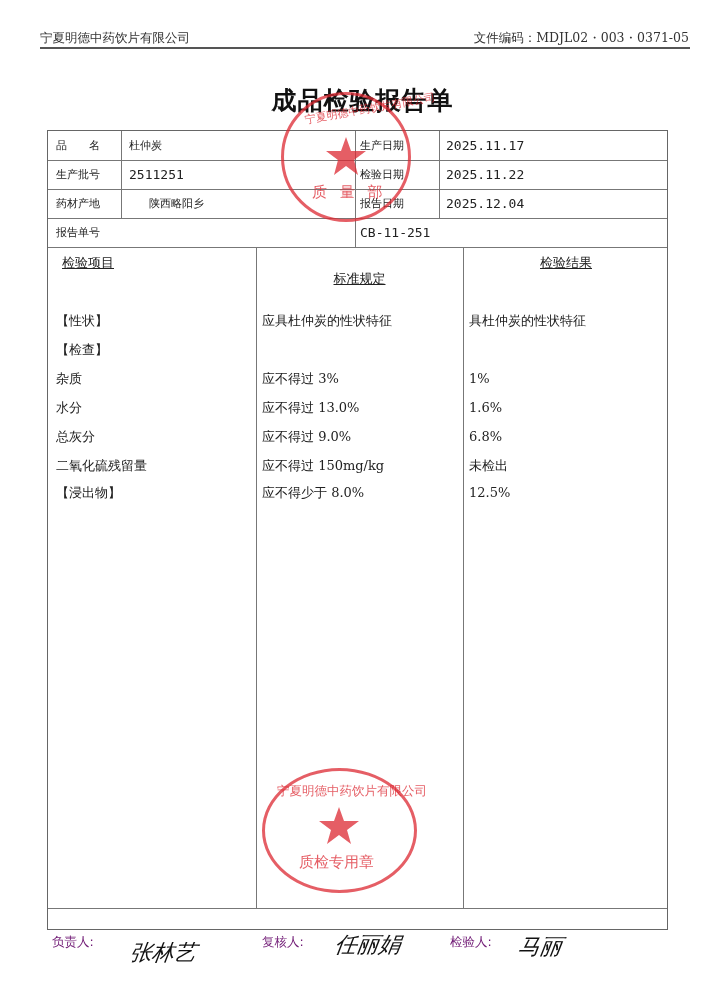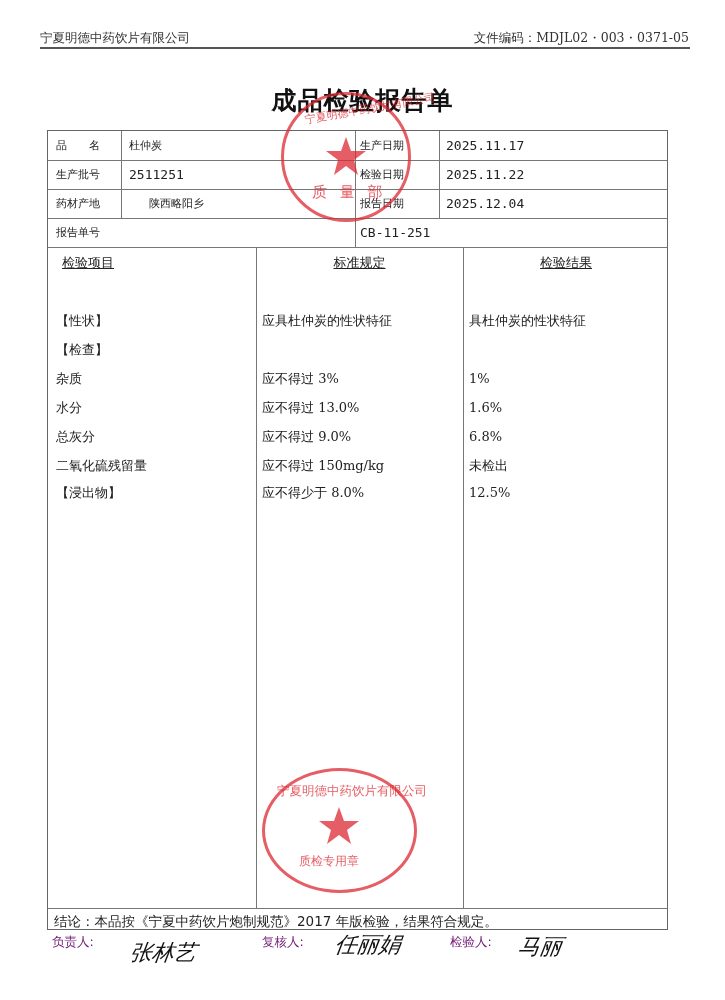--- a/index.html
+++ b/index.html
@@ -59,21 +59,21 @@
 
   <div class="cell lbl" style="left:8px; top:65px;">药材产地</div>
   <div class="cell lbl" style="left:81px; top:65px;padding-left:20px;">陕西略阳乡</div>
   <div class="cell lbl" style="left:312px; top:65px;">报告日期</div>
   <div class="cell mono" style="left:398px; top:65px;">2025.12.04</div>
 
   <div class="cell lbl" style="left:8px; top:94px;">报告单号</div>
   <div class="cell mono" style="left:312px; top:94px;">CB-11-251</div>
 
   <div class="cell ul" style="left:14px; top:124px;">检验项目</div>
-  <div class="cell ul" style="left:208px; width:207px; text-align:center; top:124px;">标准规定</div>
+  <div class="cell ul" style="left:208px; width:207px; text-align:center; top:140px;">标准规定</div>
   <div class="cell ul" style="left:415px; width:206px; text-align:center; top:124px;">检验结果</div>
 
   <div class="cell" style="left:8px; top:182px;">【性状】</div>
   <div class="cell" style="left:214px; top:182px;">应具杜仲炭的性状特征</div>
   <div class="cell" style="left:421px; top:182px;">具杜仲炭的性状特征</div>
 
   <div class="cell" style="left:8px; top:211px;">【检查】</div>
 
   <div class="cell" style="left:8px; top:240px;">杂质</div>
   <div class="cell" style="left:214px; top:240px;">应不得过 3%</div>
@@ -88,21 +88,20 @@
   <div class="cell" style="left:421px; top:298px;">6.8%</div>
 
   <div class="cell" style="left:8px; top:327px;">二氧化硫残留量</div>
   <div class="cell" style="left:214px; top:327px;">应不得过 150mg/kg</div>
   <div class="cell" style="left:421px; top:327px;">未检出</div>
 
   <div class="cell" style="left:8px; top:354px;">【浸出物】</div>
   <div class="cell" style="left:214px; top:354px;">应不得少于 8.0%</div>
   <div class="cell" style="left:421px; top:354px;">12.5%</div>
 
-  <div class="cell" style="left:6px; top:782px; font-size:13.5px; font-family:'DejaVu Sans', sans-serif;">结论：本品按《宁夏中药饮片炮制规范》2017 年版检验，结果符合规定。</div>
 </div>
 
 <div class="abs sig-label" style="left:52px;">负责人:</div>
 <div class="abs sig" style="left:130px; top:938px;">张林艺</div>
 <div class="abs sig-label" style="left:262px;">复核人:</div>
 <div class="abs sig" style="left:335px; top:930px;">任丽娟</div>
 <div class="abs sig-label" style="left:450px;">检验人:</div>
 <div class="abs sig" style="left:518px; top:932px;">马丽</div>
 
 <div class="stamp" style="left:281px; top:92px; width:130px; height:130px;">
@@ -111,14 +110,14 @@
   </svg>
   <div class="stamp-text" style="left:20px; top:6px; font-size:11px; transform: rotate(-10deg);">宁夏明德中药饮片有限公司</div>
   <div class="stamp-text" style="left:28px; top:88px; font-size:15px; letter-spacing:4px;">质 量 部</div>
 </div>
 
 <div class="stamp" style="left:262px; top:768px; width:155px; height:125px;">
   <svg width="149" height="119" viewBox="0 0 149 119" style="position:absolute; left:0; top:0;">
     <polygon points="74,36 79,50 94,50 82,59 86,73 74,64 62,73 66,59 54,50 69,50" fill="rgba(220,40,50,0.75)"></polygon>
   </svg>
   <div class="stamp-text" style="left:12px; top:12px; font-size:12.5px;">宁夏明德中药饮片有限公司</div>
-  <div class="stamp-text" style="left:34px; top:82px; font-size:12px;">质检专用章</div>
+  <div class="stamp-text" style="left:34px; top:82px; font-size:15px;">质检专用章</div>
 </div>
 
 </body></html>

